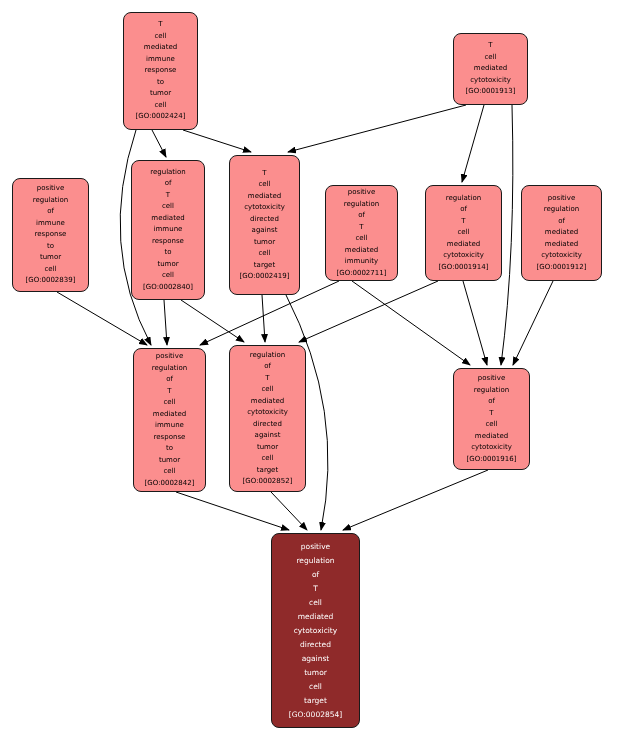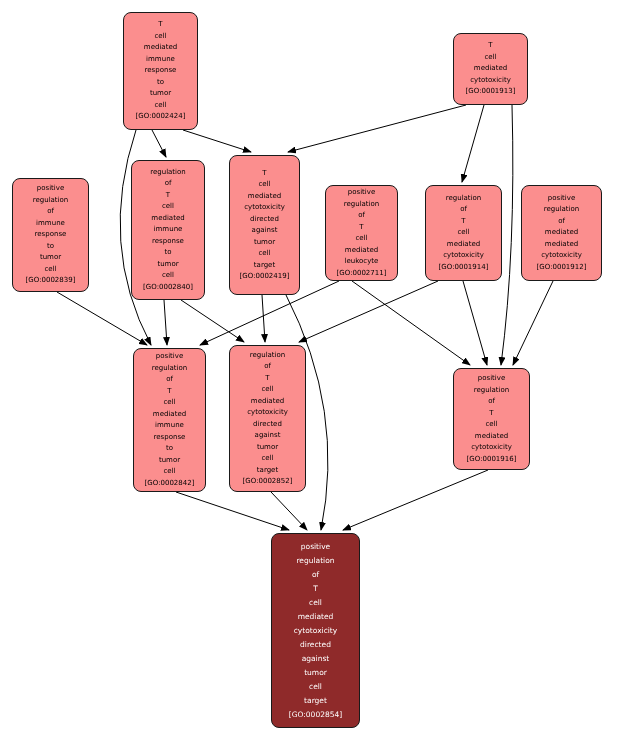--- a/index.html
+++ b/index.html
@@ -118,21 +118,21 @@
         <div class="word">target</div>
         <div class="word goid">[GO:0002419]</div>
       </div>
       <div class="node" style="left: 325px; top: 185px; width: 73px; height: 96px;">
         <div class="word">positive</div>
         <div class="word">regulation</div>
         <div class="word">of</div>
         <div class="word">T</div>
         <div class="word">cell</div>
         <div class="word">mediated</div>
-        <div class="word">leukocyte</div>
+        <div class="word">immunity</div>
         <div class="word goid">[GO:0002711]</div>
       </div>
       <div class="node" style="left: 425px; top: 185px; width: 77px; height: 96px;">
         <div class="word">regulation</div>
         <div class="word">of</div>
         <div class="word">T</div>
         <div class="word">cell</div>
         <div class="word">mediated</div>
         <div class="word">cytotoxicity</div>
         <div class="word goid">[GO:0001914]</div>

